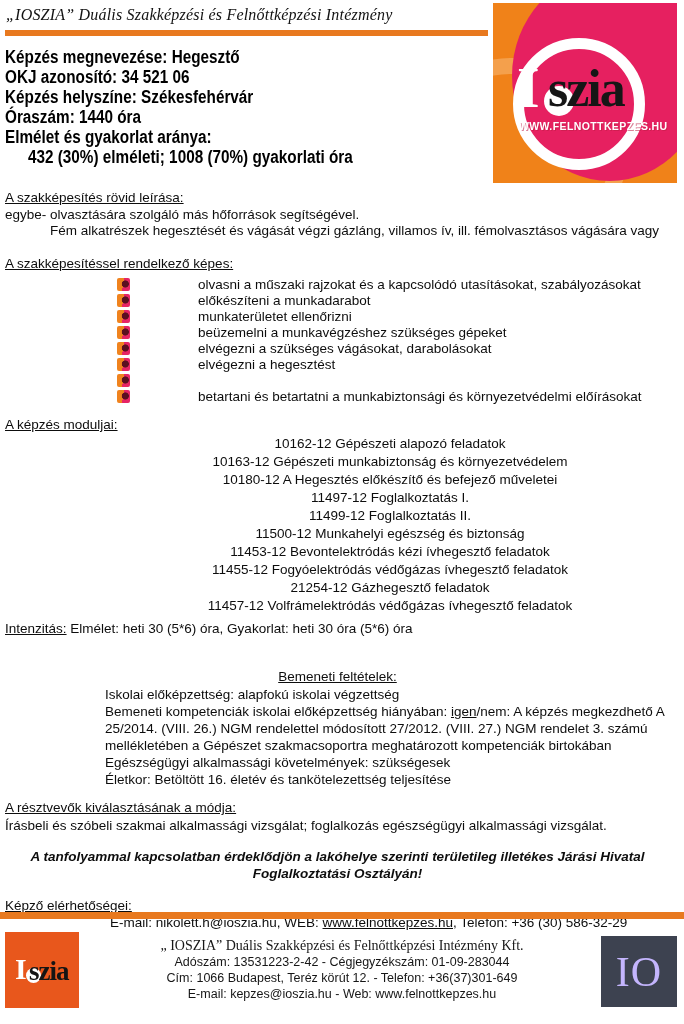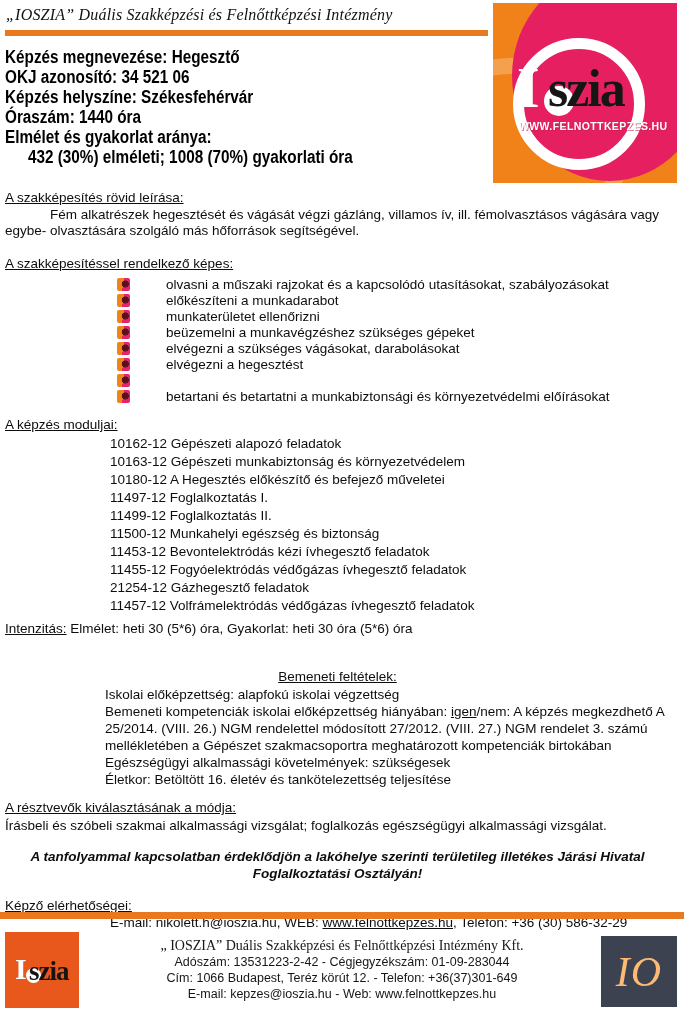--- a/index.html
+++ b/index.html
@@ -41,30 +41,30 @@
   .mt-cap{margin-top:16px;}
   .mt-mod{margin-top:12px;}
   .mt-entry{margin-top:31px;text-align:center;}
   .mt-sel{margin-top:11px;}
   .mt-con{margin-top:15px;}
   .body-line{font-size:13.5px;line-height:16px;}
   .para{margin-top:1px;}
   .indent1{padding-left:45px;}
 
   .bullets{margin-top:4px;}
-  .bullet-row{display:flex;align-items:center;height:16px;padding-left:112px;font-size:13.5px;}
+  .bullet-row{display:flex;align-items:center;height:16px;padding-left:112px;font-size:13.5px;gap:32px;}
   .bullet-icon{
     flex:0 0 13px;width:13px;height:13px;margin-right:36px;border-radius:2px;
     background:
       radial-gradient(circle at 64% 46%, #5A1020 0 3.2px, rgba(0,0,0,0) 3.9px),
       linear-gradient(100deg,#F0831E 48%,#E62565 48%);
   }
 
   .modules{margin-top:2px;}
-  .module-line{font-size:13.5px;line-height:18px;padding-left:105px;}
+  .module-line{font-size:13.5px;line-height:18px;padding-left:105px;text-align:center;}
 
   .intensity{margin-top:6px;font-size:13.5px;line-height:16px;}
   .u{text-decoration:underline;}
 
   .entry{margin-top:1px;margin-left:100px;font-size:13.5px;line-height:17px;}
 
   .sel-text{margin-top:2px;font-size:13.5px;line-height:16px;}
 
   .notice{margin-top:14px;text-align:center;font-weight:bold;font-style:italic;font-size:13.5px;line-height:17px;}
 
@@ -72,21 +72,21 @@
   .contact-line .u{cursor:pointer;}
 
   
   .footer-bar{position:absolute;left:0;top:912px;width:684px;height:7px;background:#E8791F;}
   .footer-logo-left{position:absolute;left:5px;top:932px;width:74px;height:76px;background:#E8571C;font-family:"Liberation Serif","DejaVu Serif",serif;font-weight:bold;}
   .fl-i{position:absolute;left:10px;top:22px;font-size:30px;line-height:30px;color:#fff;}
   .fl-disc{position:absolute;left:21px;top:36px;width:15px;height:15px;background:#fff;border-radius:50%;}
   .fl-szia{position:absolute;left:24px;top:24px;font-size:27px;line-height:30px;color:#141414;letter-spacing:-1px;}
   .footer-text{position:absolute;left:92px;top:938px;width:500px;text-align:center;font-size:12.5px;line-height:16px;color:#161616;}
   .ft-company{font-family:"Liberation Serif","DejaVu Serif",serif;font-size:14px;}
-  .footer-logo-right{position:absolute;left:601px;top:936px;width:76px;height:71px;background:#3D4250;color:#fdba74;display:flex;align-items:center;justify-content:center;font-family:"Liberation Serif","DejaVu Serif",serif;font-size:42px;letter-spacing:1px;font-style:italic;}
+  .footer-logo-right{position:absolute;left:601px;top:936px;width:76px;height:71px;background:#3D4250;color:#c4b5fd;display:flex;align-items:center;justify-content:center;font-family:"Liberation Serif","DejaVu Serif",serif;font-size:42px;letter-spacing:1px;}
 </style>
 </head>
 <body>
 
 <div class="page">
 
   <div class="title">„IOSZIA” Duális Szakképzési és Felnőttképzési Intézmény</div>
   <div class="divider"></div>
 
   <div class="course">
@@ -108,22 +108,22 @@
     <div class="logo-text">
       <span class="lt-i">I</span>
       <span class="lt-disc"></span>
       <span class="lt-szia">szia</span>
     </div>
     <div class="lt-web">WWW.FELNOTTKEPZES.HU</div>
   </div>
 
   <div class="sec-h mt-desc">A szakképesítés rövid leírása:</div>
   <div class="para">
+    <div class="body-line">egybe- olvasztására szolgáló más hőforrások segítségével.</div>
     <div class="body-line indent1">Fém alkatrészek hegesztését és vágását végzi gázláng, villamos ív, ill. fémolvasztásos vágására vagy</div>
-    <div class="body-line">egybe- olvasztására szolgáló más hőforrások segítségével.</div>
   </div>
 
   <div class="sec-h mt-cap">A szakképesítéssel rendelkező képes:</div>
   <div class="bullets">
 
   <div class="bullet-row">
       <span class="bullet-icon"></span>
       <span class="bullet-text">olvasni a műszaki rajzokat és a kapcsolódó utasításokat, szabályozásokat</span>
     </div>
       <div class="bullet-row">

